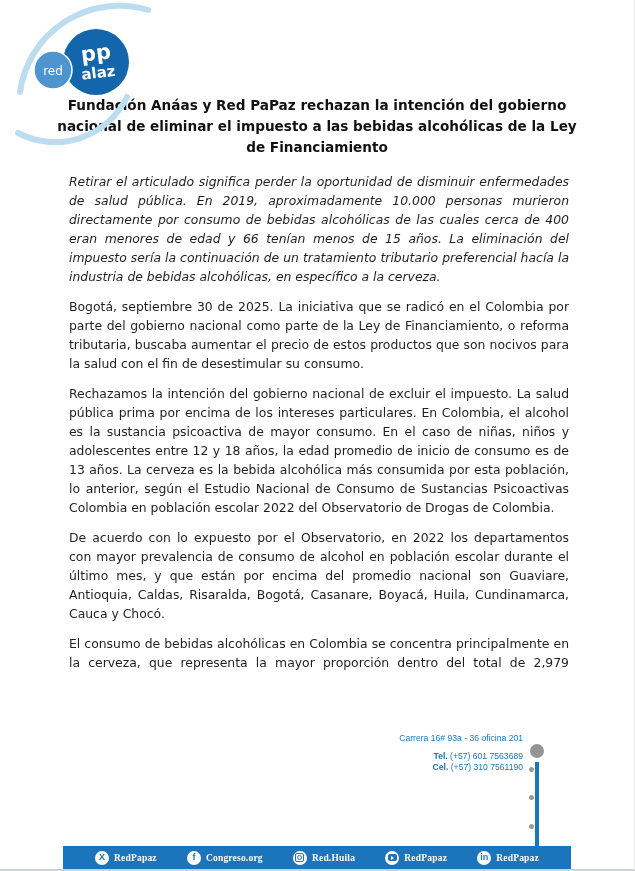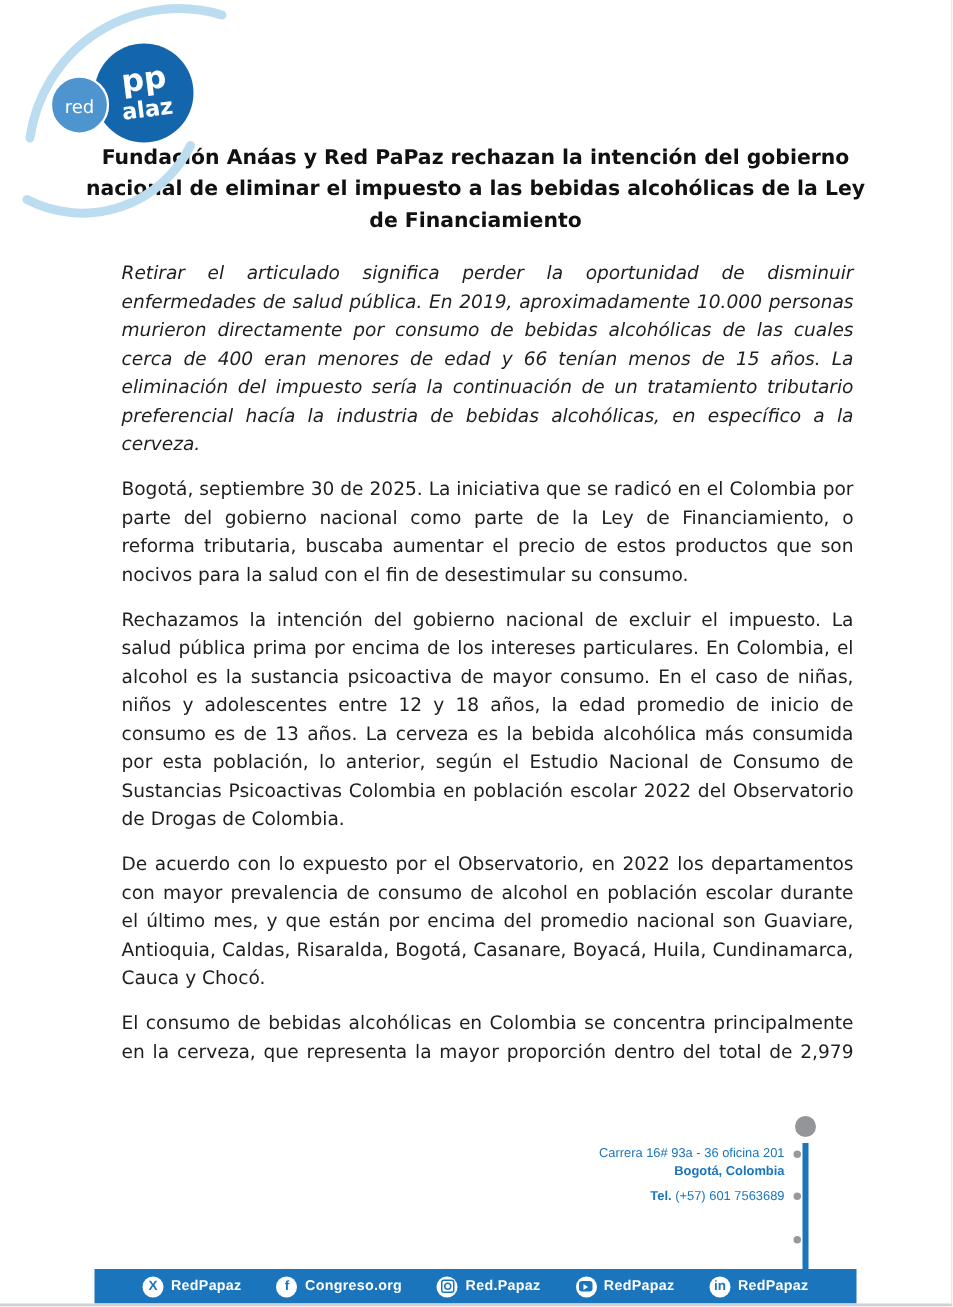--- a/index.html
+++ b/index.html
@@ -25,42 +25,42 @@
     text-align: center;
     font-weight: bold;
     font-size: 13.6px;
     line-height: 21px;
     color: #111111;
   }
 
   
   .content { padding: 0 65px; }
   .content p {
-    margin: 0 0 11px 16px;
+    margin: 0 0 11px 4px;
     font-size: 12.4px;
     line-height: 19px;
     text-align: justify;
     color: #1f1f1f;
   }
   .content p.italic { font-style: italic; }
   .content p.force-justify { text-align-last: justify; }
   .content b { font-weight: normal; }
 
   
   .gray-dot {
     position: absolute; left: 530px; top: 744px;
     width: 14px; height: 14px; border-radius: 50%;
     background: #939598;
   }
   .v-line {
     position: absolute; left: 535px; top: 762px;
     width: 4px; height: 85px; background: #1b75bc;
   }
   .contact {
-    position: absolute; top: 763px; left: 290px; width: 233px;
+    position: absolute; top: 733px; left: 290px; width: 233px;
     text-align: right;
     font-family: "Liberation Sans", sans-serif;
     font-size: 8.6px; line-height: 11.5px;
     color: #1b75bc;
   }
   .contact .bold, .contact b { font-weight: bold; }
   .c-gap { height: 6px; }
   .mini-dot {
     position: absolute; width: 5px; height: 5px; border-radius: 50%;
     background: #97999c; left: 529px;
@@ -93,21 +93,21 @@
     width: 9px; height: 7px; background: #1b75bc; border-radius: 2px;
     display: flex; align-items: center; justify-content: center;
   }
   .sicon .yt-tri {
     width: 0; height: 0;
     border-left: 3px solid #ffffff;
     border-top: 2px solid transparent;
     border-bottom: 2px solid transparent;
   }
   .slabel {
-    color: #ffffff; font-family: Liberation Sans, sans-serif;
+    color: #ffffff; font-family: Liberation Serif, serif;
     font-size: 9.5px; font-weight: bold; letter-spacing: 0.2px;
   }
 </style>
 </head>
 <body>
 
 <div class="page">
 
   <div class="logo-wrap">
     <svg width="190" height="160" viewBox="0 0 190 160">
@@ -134,42 +134,42 @@
   </div>
 
   <div class="gray-dot"></div>
   <div class="v-line"></div>
   <div class="mini-dot d1"></div>
   <div class="mini-dot d2"></div>
   <div class="mini-dot d3"></div>
 
   <div class="contact">
     <div>Carrera 16# 93a - 36 oficina 201</div>
-    <div class="bold">Bogotá, Colombia</div>
     <div class="c-gap"></div>
     <div><b>Tel.</b><span> (+57) 601 7563689</span></div>
+    <div><b>Cel.</b><span> (+57) 310 7561190</span></div>
     <div class="c-gap"></div>
   </div>
 
   <div class="social-bar">
     <div class="social-item">
       <span class="sicon">X</span>
       <span class="slabel">RedPapaz</span>
     </div>
     <div class="social-item">
       <span class="sicon">f</span>
       <span class="slabel">Congreso.org</span>
     </div>
     <div class="social-item">
       <span class="sicon">
           <span class="ig-frame">
             <span class="ig-lens"></span>
           </span>
         </span>
-      <span class="slabel">Red.Papaz</span>
+      <span class="slabel">Red.Huila</span>
     </div>
     <div class="social-item">
       <span class="sicon">
           <span class="yt-rect">
             <span class="yt-tri"></span>
           </span>
         </span>
       <span class="slabel">RedPapaz</span>
     </div>
     <div class="social-item">

